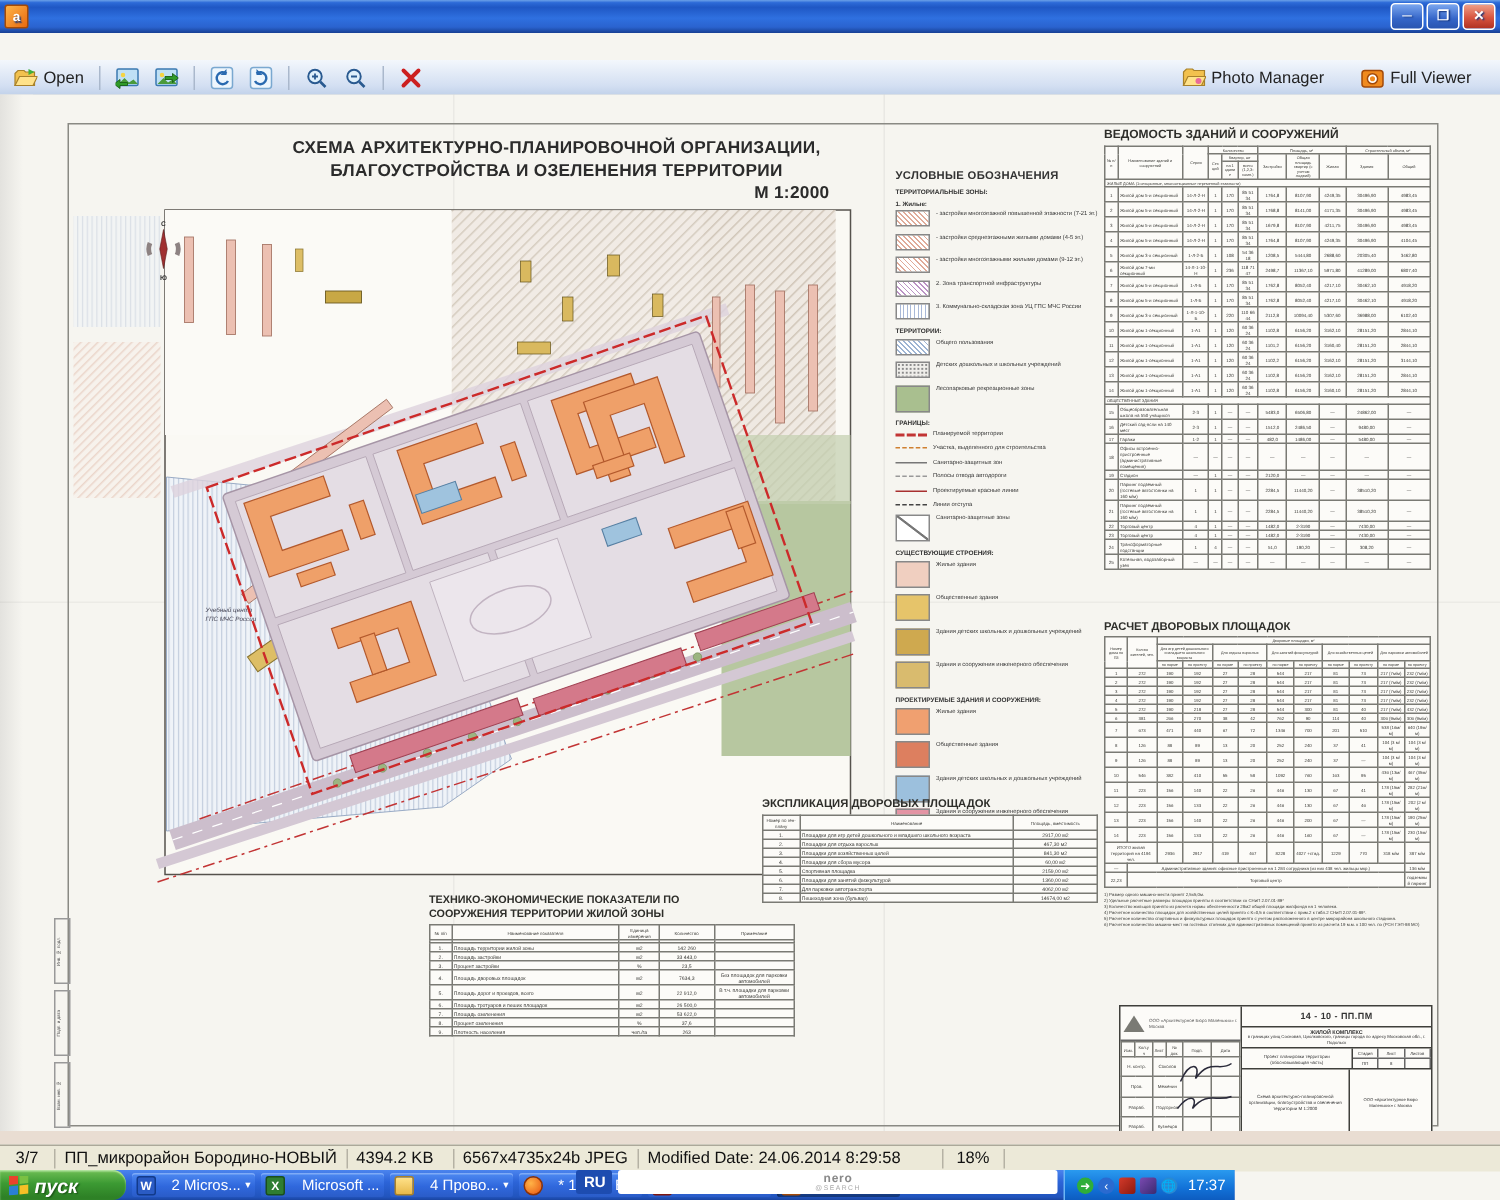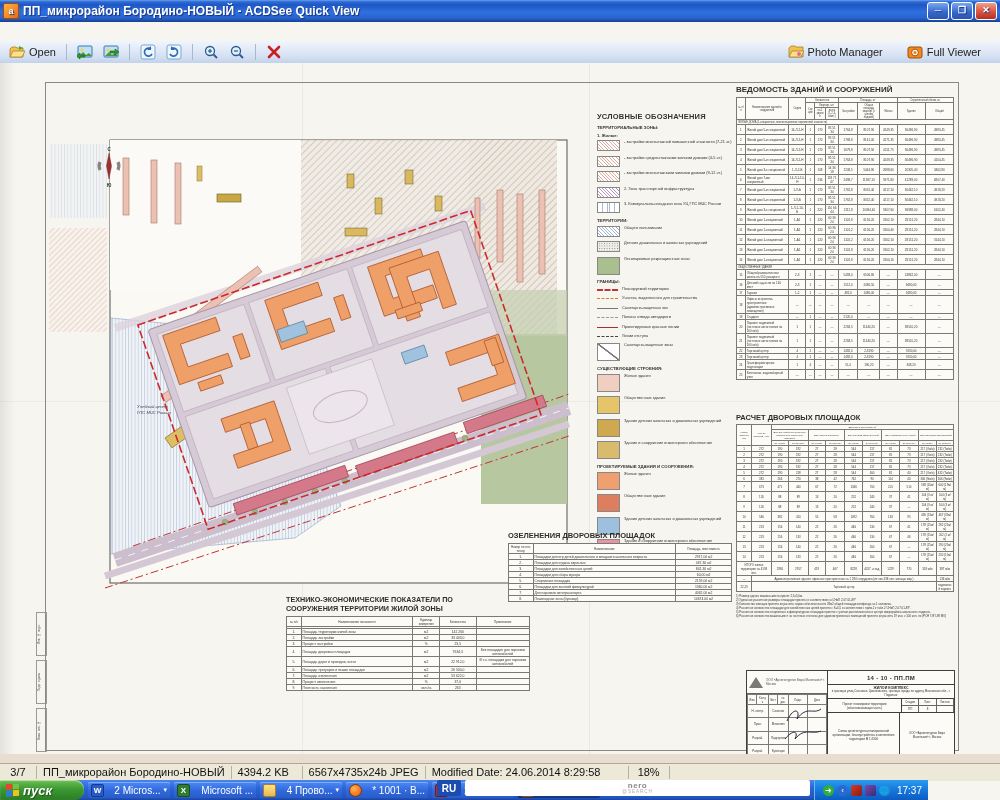--- a/index.html
+++ b/index.html
@@ -116,21 +116,21 @@
   .st-stage .hd div,.st-stage .vl div{flex:1;text-align:center;border-right:0.5px solid #666;padding:1px 0;}
   .st-stage .vl{display:flex;flex:1;}
   .st-bot{display:flex;flex:1;}
   .st-name{flex:1;font-size:3px;padding:2px;border-right:0.6px solid #3f3f3b;display:flex;align-items:center;text-align:center;line-height:1.3;}
   .st-org{width:52px;font-size:2.8px;display:flex;align-items:center;justify-content:center;text-align:center;padding:1px;line-height:1.3;}
   
   .statusbar{position:absolute;left:0;top:763px;width:1000px;height:17px;background:#ece9d8;
     border-top:1px solid #aca899;display:flex;align-items:center;font-size:11px;color:#111;}
   .st-seg{padding:0 6px;height:13px;line-height:13px;border-right:1px solid #b5b2a4;white-space:nowrap;overflow:hidden;}
   
-  .taskbarbar{position:absolute;left:0;top:780px;width:928px;height:20px;
+  .taskbarbar{position:absolute;left:0;top:780px;width:823px;height:20px;
     background:linear-gradient(#4b84ee,#2c64d8 40%,#2154bd 90%,#1a44a0);display:flex;align-items:stretch;}
   .startbtn{width:78px;display:flex;align-items:center;gap:4px;padding-left:6px;color:#fff;
     font-weight:bold;font-style:italic;font-size:13px;border-radius:0 9px 9px 0;
     background:linear-gradient(#6fbf54,#3c9a33 45%,#2e8126 90%);box-shadow:inset 0 1px 1px #b8e6a6;
     text-shadow:1px 1px 1px #1d5517;}
   .flag{width:13px;height:13px;display:inline-block;}
   .tb-zone{display:flex;align-items:center;gap:4px;flex:1;padding:0 4px;min-width:0;}
   .tbtn{width:76px;height:16px;flex:none;border-radius:2px;display:flex;align-items:center;gap:3px;
     padding:0 3px;color:#fff;font-size:10px;background:linear-gradient(#4e8af2,#3068dd 55%,#2a5cc8);
     box-shadow:inset 0 1px 0 #7fabf7;overflow:hidden;white-space:nowrap;}
@@ -160,21 +160,20 @@
   .clock{font-size:10px;padding-left:4px;}
   .chip{display:inline-flex;align-items:center;justify-content:center;font-size:8px;}
 </style>
 </head>
 <body>
 
 <div id="screen">
 
   <div class="titlebar">
     <span class="appicon">a</span>
-    <span>ПП_микрорайон Бородино-НОВЫЙ - ACDSee Quick View</span>
     <span class="winbtns">
       <span class="wbtn">─</span>
       <span class="wbtn">❐</span>
       <span class="wbtn close">✕</span>
     </span>
   </div>
 
 
   <div class="toolbar">
     <span class="tbtn2" style="margin-left:4px;">
@@ -279,20 +278,25 @@
     </span>
   </div>
 
   <div class="client">
     <div class="paper-edge-l"></div>
     <div class="fold-v1"></div>
     <div class="fold-v2"></div>
     <div class="fold-h1"></div>
     <div class="sheet-frame"></div>
 
+    <div class="doc-title">
+      <div>СХЕМА АРХИТЕКТУРНО-ПЛАНИРОВОЧНОЙ ОРГАНИЗАЦИИ,</div>
+      <div>БЛАГОУСТРОЙСТВА И ОЗЕЛЕНЕНИЯ ТЕРРИТОРИИ</div>
+      <div class="l3">М 1:2000</div>
+    </div>
 
     <span class="mlab" style="top:549px;">Инв. № подл.</span>
     <span class="mlab" style="top:597px;">Подп. и дата</span>
     <span class="mlab" style="top:645px;">Взам. инв. №</span>
 
     <svg style="position:absolute;left:45px;top:15px;" width="545" height="520" viewBox="0 0 545 520">
       <defs>
         <pattern id="pgh" width="5" height="5" patternUnits="userSpaceOnUse" patternTransform="rotate(45)">
           <rect width="5" height="5" fill="#efe9e2"></rect>
             <rect width="1" height="5" fill="#cfc4b6"></rect>
@@ -1194,21 +1198,21 @@
           <div>1) Размер одного машино-места принят 2,5х5,0м.</div>
           <div>2) Удельные расчетные размеры площадок приняты в соответствии со СНиП 2.07.01-89*</div>
           <div>3) Количество жильцов принято из расчета нормы обеспеченности 28м2 общей площади жилфонда на 1 человека.</div>
           <div>4) Расчетное количество площадок для хозяйственных целей принято с К=0,5 в соответствии с прим.2 к табл.2 СНиП 2.07.01-89*.</div>
           <div>5) Расчетное количество спортивных и физкультурных площадок принято с учетом расположенного в центре микрорайона школьного стадиона.</div>
           <div>6) Расчетное количество машино-мест на гостевых стоянках для административных помещений принято из расчета 19 м.м. к 100 чел. по (РСН ГЭП-98 МО)</div>
         </div>
     </div>
 
     <div class="expl">
-      <div class="tbl-title">ОЗЕЛЕНЕНИЯ ДВОРОВЫХ ПЛОЩАДОК</div>
+      <div class="tbl-title">ЭКСПЛИКАЦИЯ ДВОРОВЫХ ПЛОЩАДОК</div>
       <table class="scan-tbl t-expl">
         <colgroup>
             <col style="width:11%">
             <col style="width:64%">
             <col style="width:25%">
           </colgroup>
       <thead>
             <tr>
               <th>Номер по ген-плану</th>
               <th>Наименование</th>

